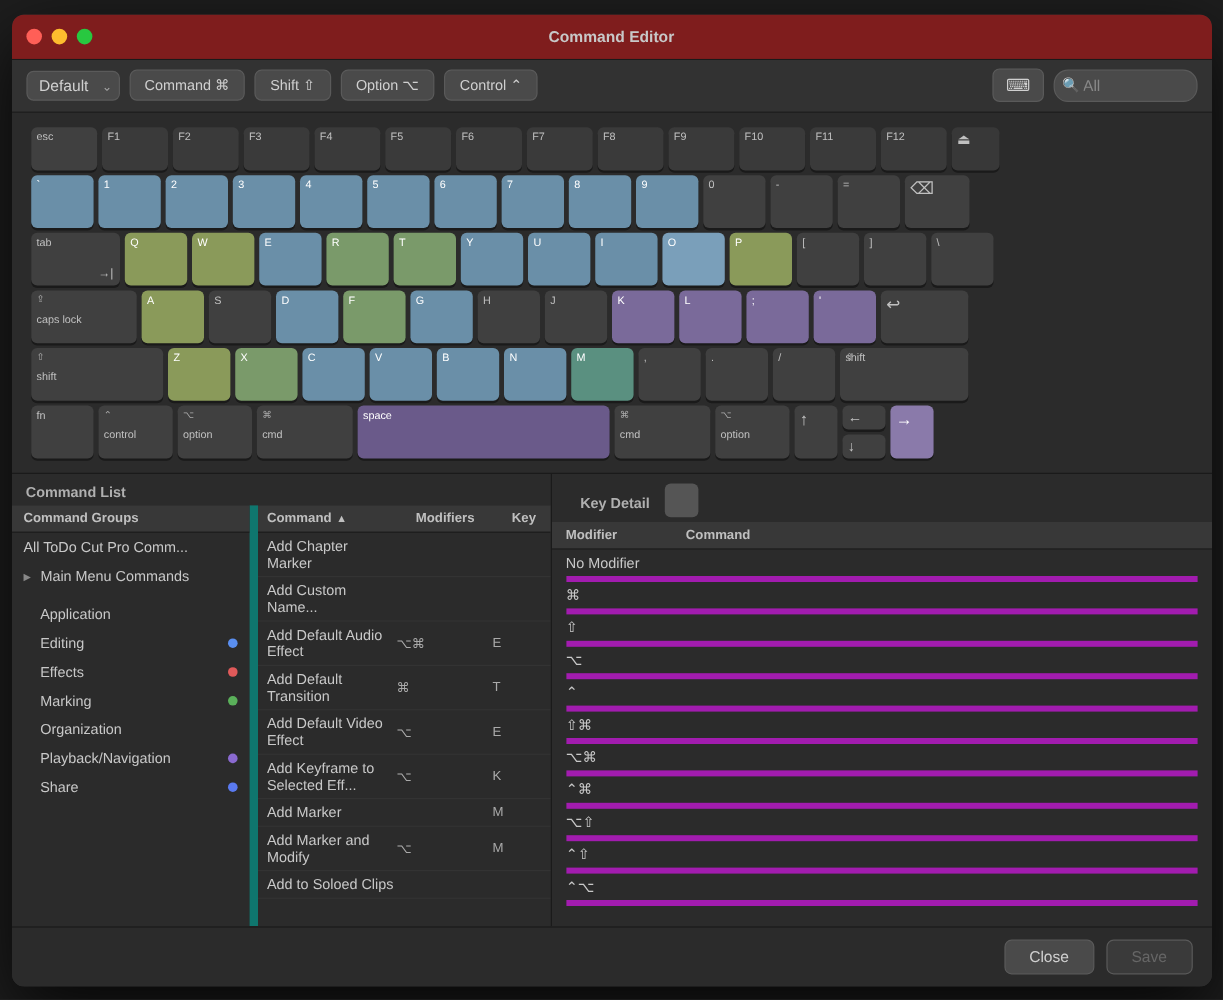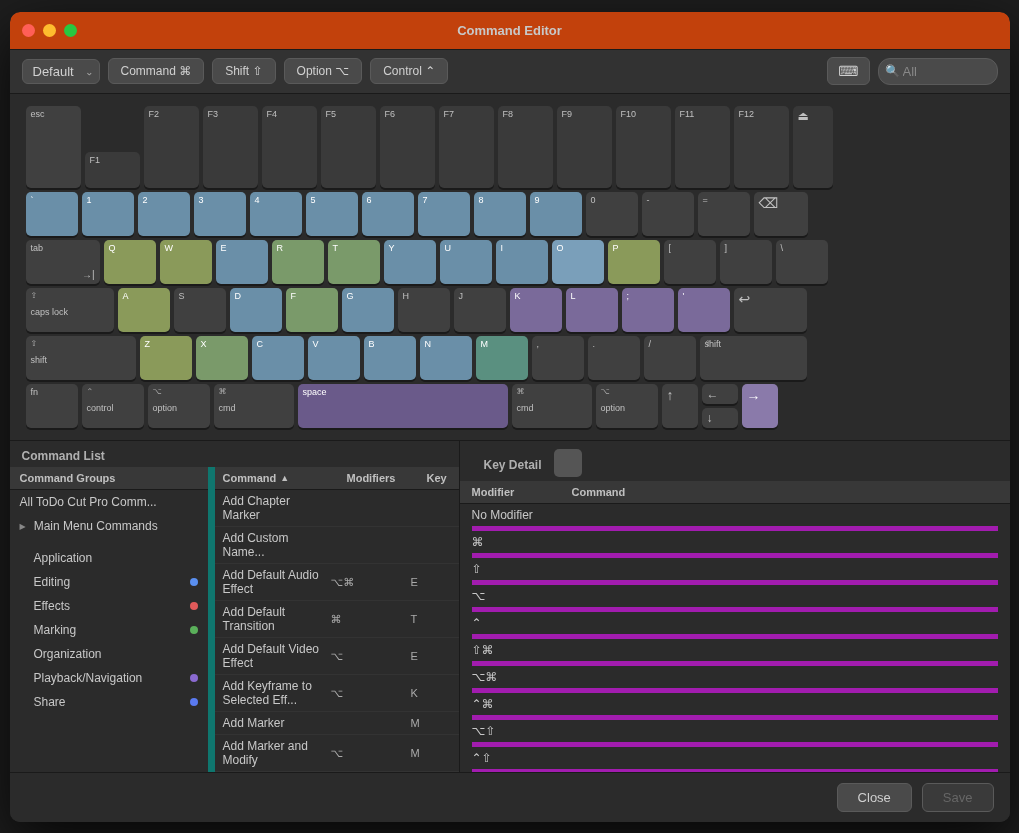--- a/index.html
+++ b/index.html
@@ -20,21 +20,21 @@
       height: 810px;
       background: #2b2b2b;
       border-radius: 10px;
       box-shadow: 0 20px 60px rgba(0,0,0,0.8);
       display: flex;
       flex-direction: column;
       overflow: hidden;
     }
     
     .title-bar {
-      background: #c2410c;
+      background: #7f1d1d;
       border-bottom: 1px solid #1a1a1a;
       height: 38px;
       display: flex;
       align-items: center;
       justify-content: center;
       position: relative;
       border-radius: 10px 10px 0 0;
       flex-shrink: 0;
     }
     .title-bar-buttons {
@@ -381,21 +381,21 @@
       <input class="search-input" type="text" placeholder="All" style="">
     </div>
   </div>
 
   <div class="keyboard-area">
 
     <div class="kb-row">
       <div class="key gray" style="width:55px;min-height:36px;">
           <span class="key-label">esc</span>
         </div>
-      <div class="key fn-key" style="width:55px;min-height:36px;margin-top:46px;">
+      <div class="key fn-key" style="width:55px;min-height:36px;">
           <span class="key-label">F1</span>
         </div>
       <div class="key fn-key" style="width:55px;min-height:36px;">
           <span class="key-label">F2</span>
         </div>
       <div class="key fn-key" style="width:55px;min-height:36px;">
           <span class="key-label">F3</span>
         </div>
       <div class="key fn-key" style="width:55px;min-height:36px;">
           <span class="key-label">F4</span>

